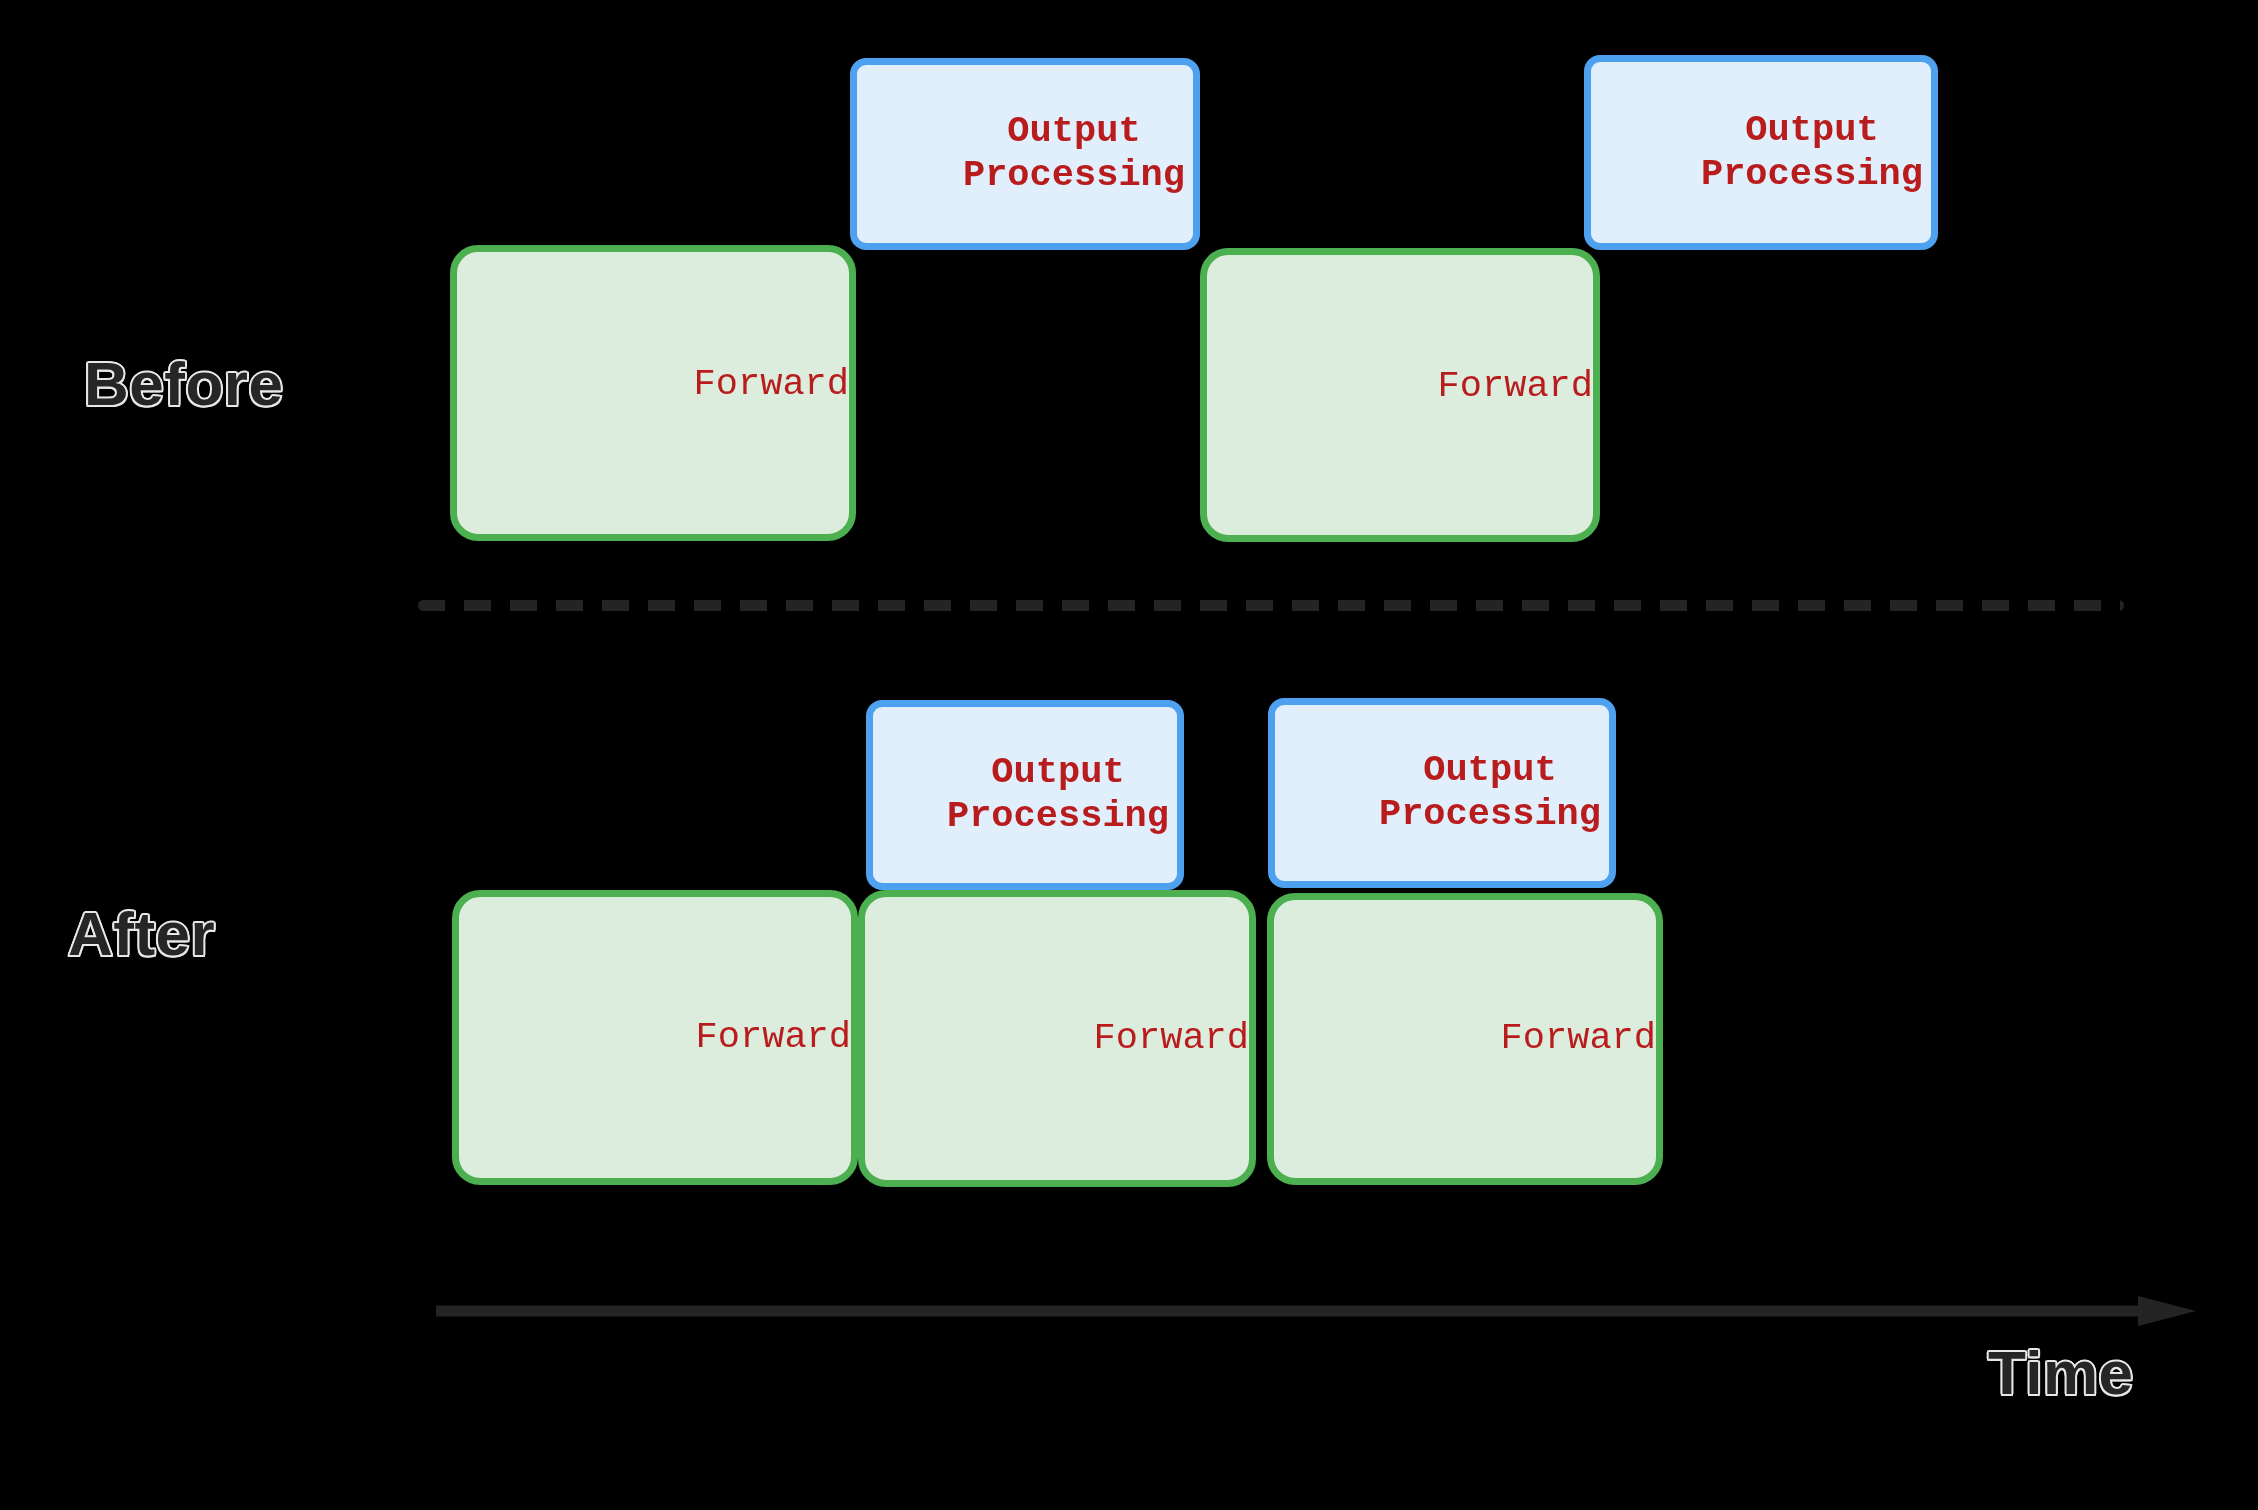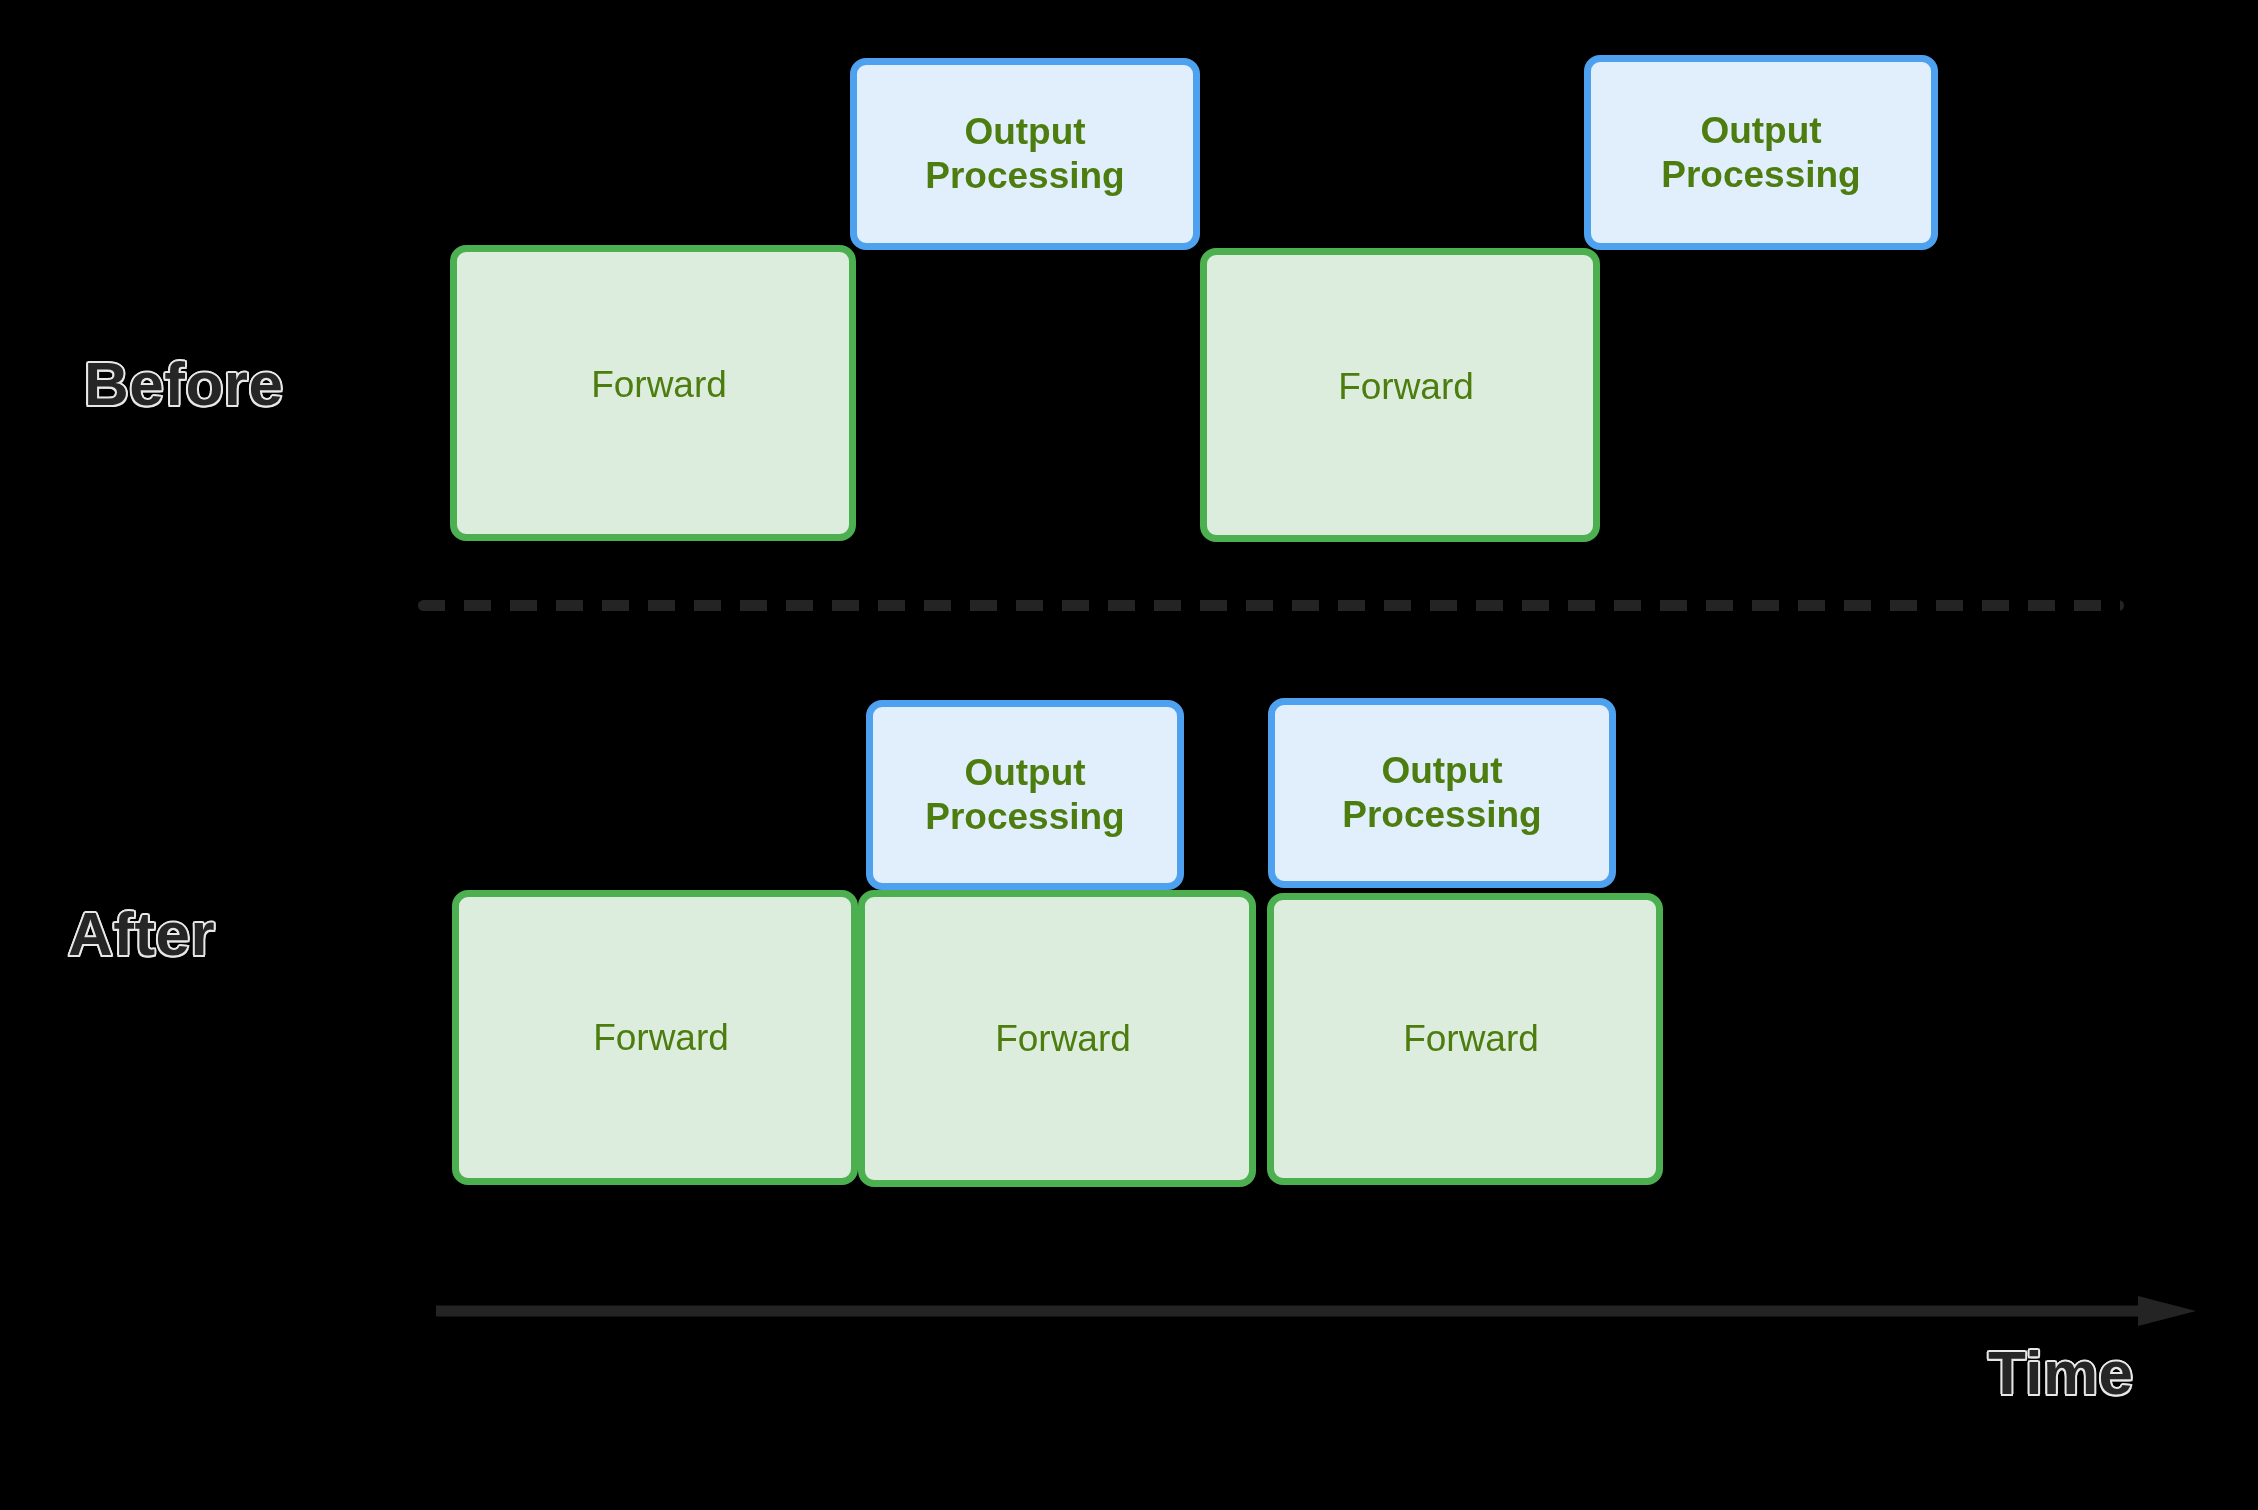--- a/index.html
+++ b/index.html
@@ -34,32 +34,33 @@
   #label-before { left: 64px;  top: 348px;  font-size: 62px; margin-left: 20px; }
   #label-after  { left: 68px;  top: 898px;  font-size: 62px; }
   #label-time   { left: 1988px; top: 1337px; font-size: 62px; }
 
   
   .box {
     position: absolute;
     box-sizing: border-box;
     display: flex;
     align-items: center;
-    justify-content: center;
+    justify-content: flex-end;
     text-align: center;
-    color: #4d7c0f;
+    color: #b91c1c;
     border-radius: 14px;
     line-height: 1.18;
+    font-family: Liberation Mono, monospace;
   }
   .box-forward {
     background: #dcedde;
     border: 7px solid #4caf50;
     font-size: 37px;
     font-weight: 400;
-    border-radius: 16px;
+    border-radius: 28px;
     padding-left: 12px;
   }
   .box-output {
     background: #e1eefb;
     border: 7px solid #4ea1ef;
     font-size: 37px;
     font-weight: bold;
     border-radius: 16px;
     z-index: 5;
   }

